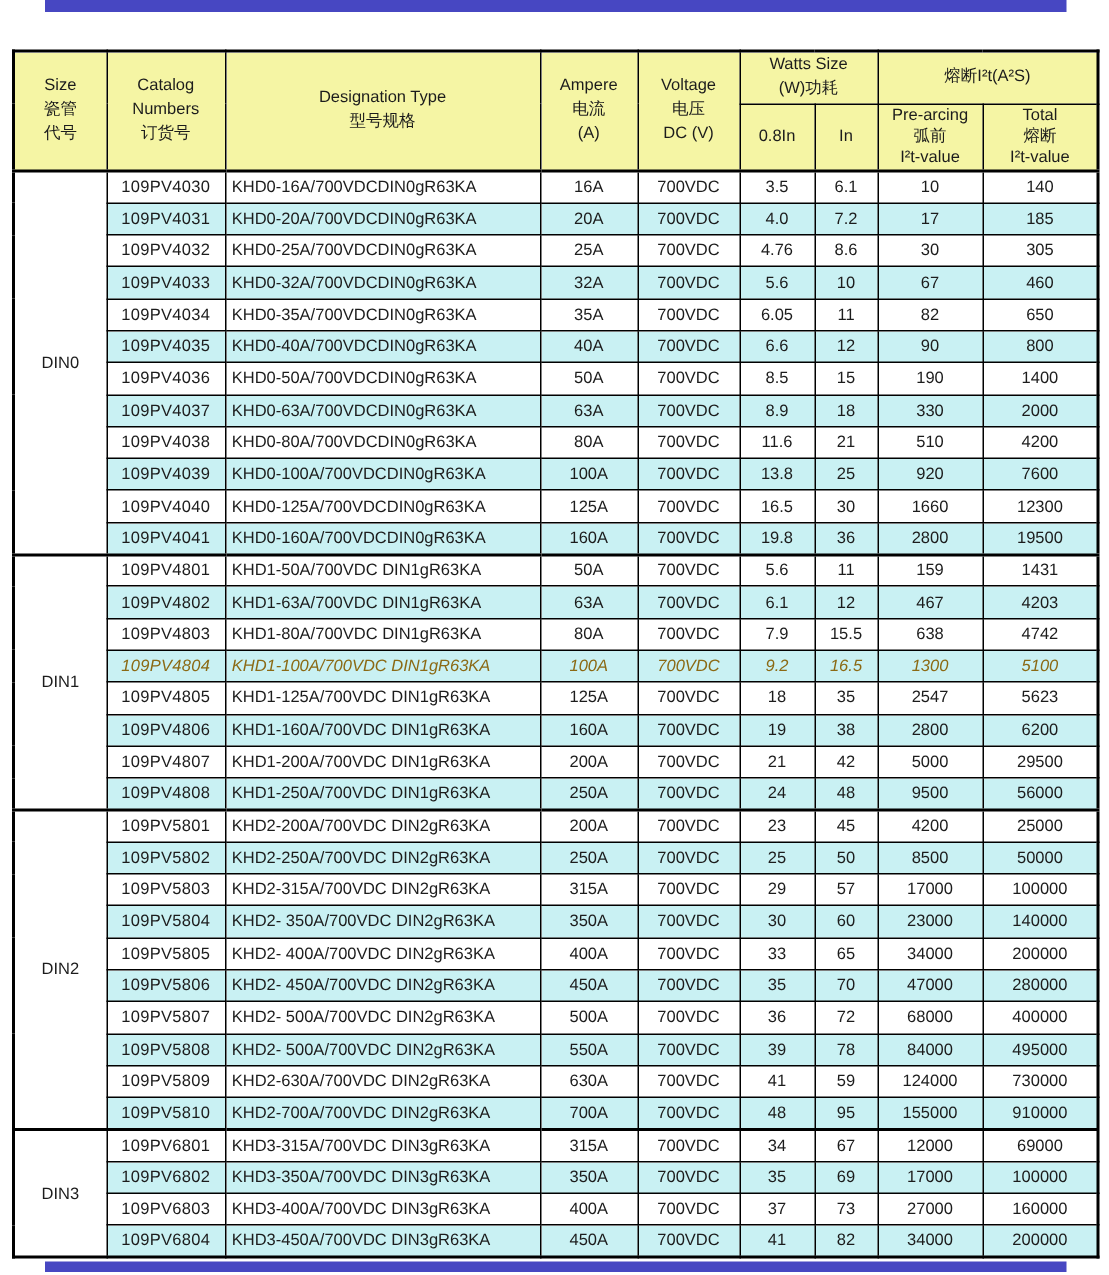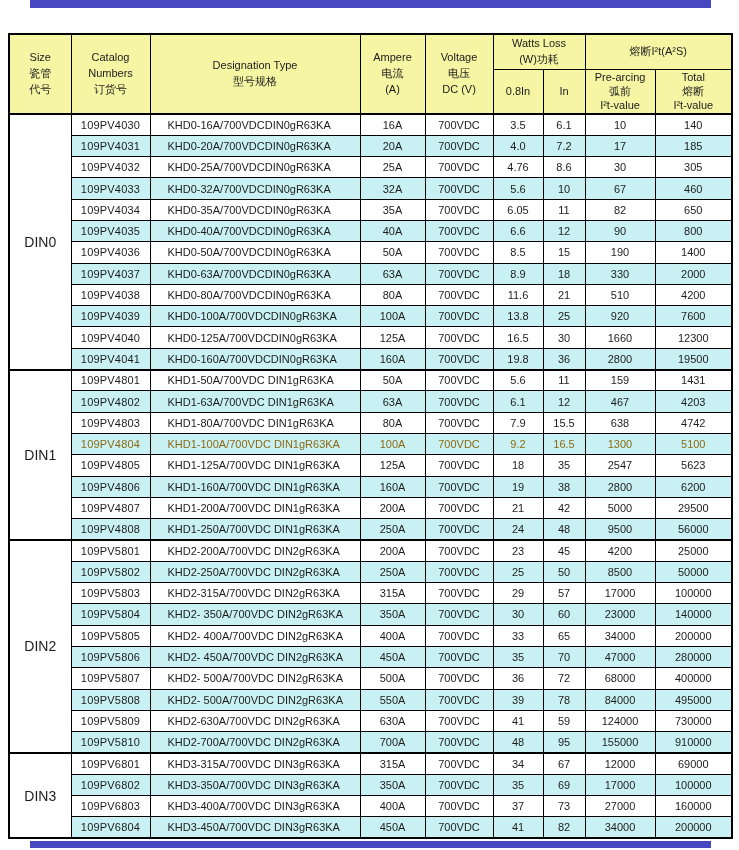--- a/index.html
+++ b/index.html
@@ -61,28 +61,28 @@
   thead tr.h2 th { font-size: 11px; line-height: 1.3; }
   thead th .hl-line { display: block; }
   tbody tr { height: 21.3px; }
   tbody td {
     border-top: none;
     border-bottom: none;
     background: #ffffff;
   }
   tbody tr.alt td { background: #c9f1f3; }
   tbody tr.group-start td { border-top: 2px solid #000; margin-top: 36px; }
-  tbody tr.hl td { color: #8b6914; }
+  tbody tr.hl td { color: #8b6914; font-style: italic; }
   tbody td.size-cell {
     background: #ffffff !important;
-    font-size: 14px;
+    font-size: 11px;
   }
   tbody td.c-type {
     text-align: left;
-    padding-left: 17px;
+    padding-left: 4px;
   }
   tbody td.c-cat { letter-spacing: 0.2px; }
 </style>
 </head>
 <body>
 
 <div class="top-bar"></div>
 
 <table class="spec">
   <colgroup>
@@ -116,21 +116,21 @@
         <span class="hl-line">Ampere</span>
         <span class="hl-line">电流</span>
         <span class="hl-line">(A)</span>
       </th>
       <th rowspan="2">
         <span class="hl-line">Voltage</span>
         <span class="hl-line">电压</span>
         <span class="hl-line">DC (V)</span>
       </th>
       <th colspan="2">
-        <span class="hl-line">Watts Loss</span>
+        <span class="hl-line">Watts Size</span>
         <span class="hl-line">(W)功耗</span>
       </th>
       <th colspan="2">
         <span class="hl-line">熔断I²t(A²S)</span>
       </th>
     </tr>
     <tr class="h2">
       <th>
         <span class="hl-line">0.8In</span>
       </th>

